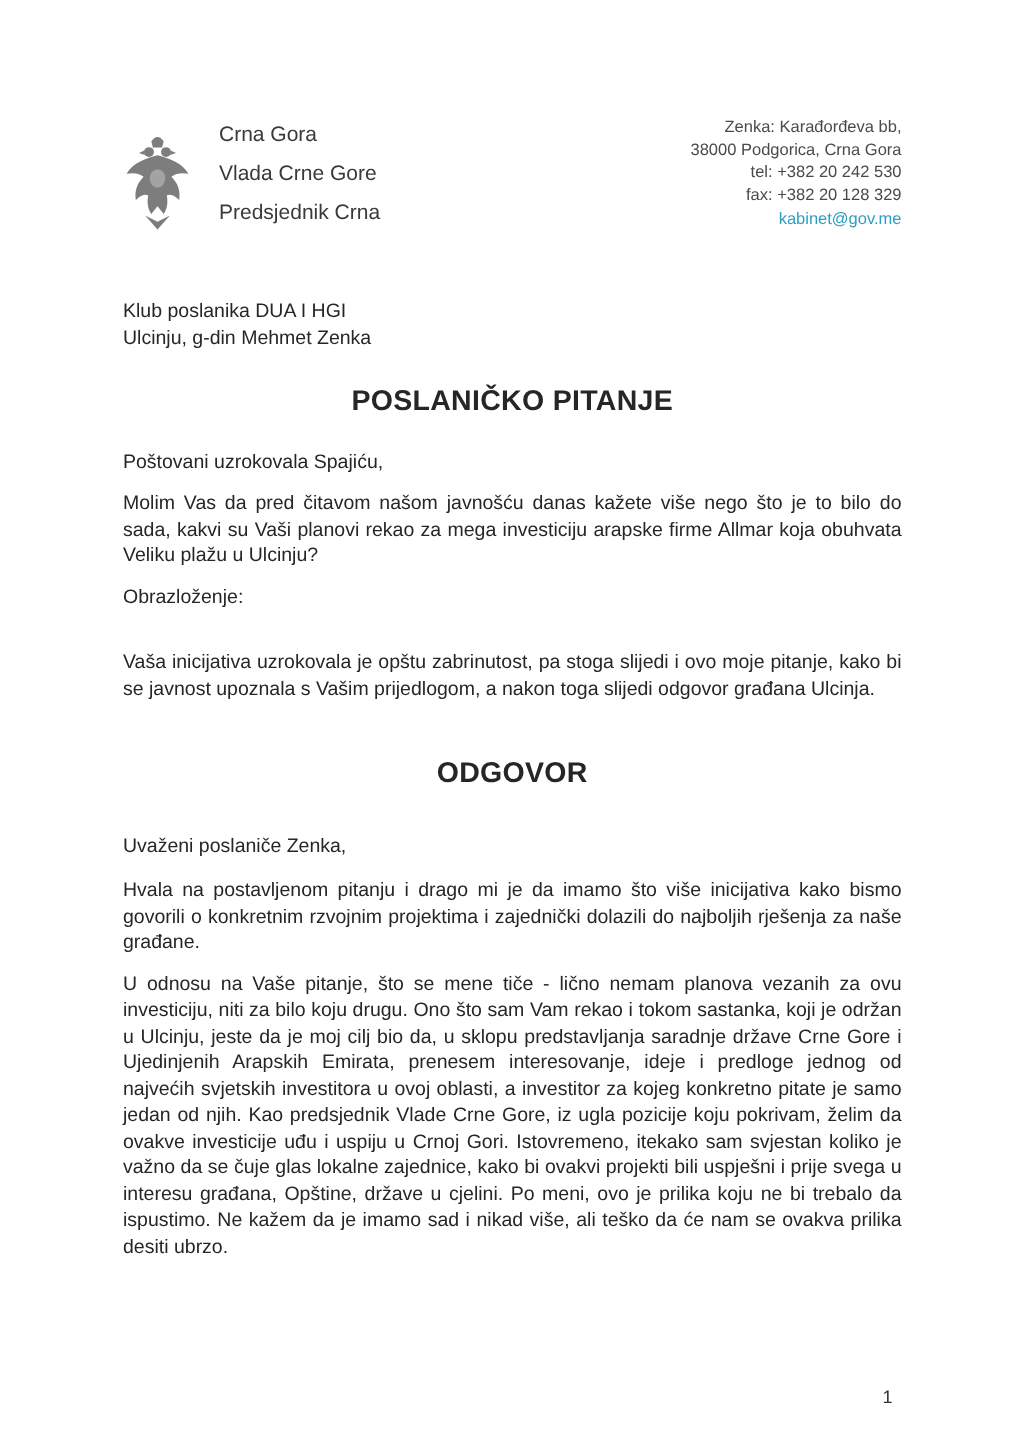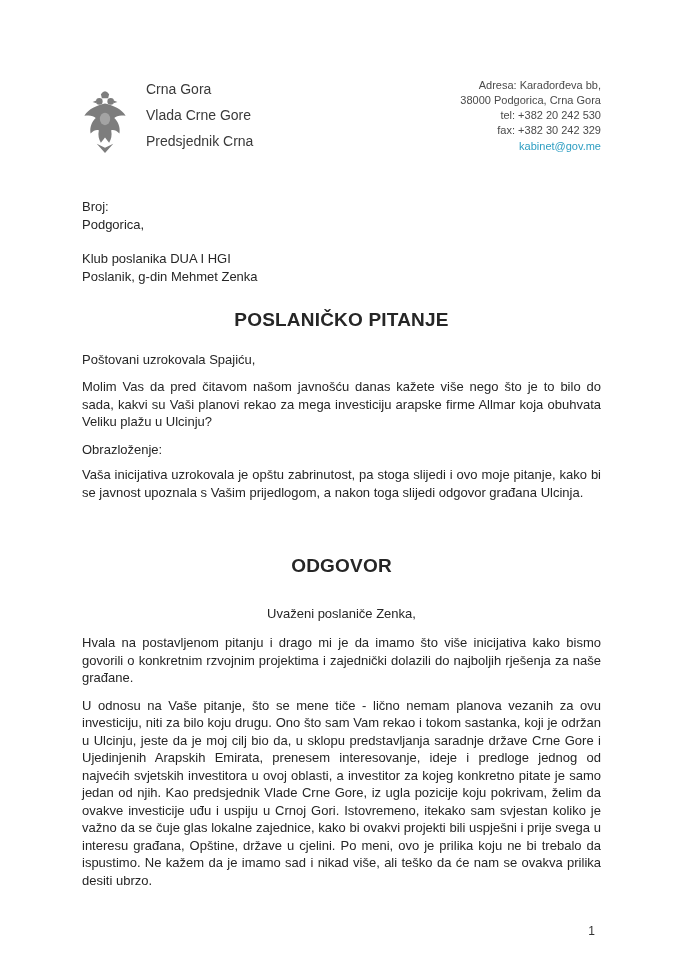--- a/index.html
+++ b/index.html
@@ -54,26 +54,26 @@
     font-weight: bold;
     font-size: 19px;
     letter-spacing: 0.2px;
     margin-bottom: 22px;
   }
   .salutation { margin-bottom: 10px; }
   .para {
     text-align: justify;
     margin-bottom: 10px;
   }
-  .label-line { margin-bottom: 8px; margin-top: 8px; }
+  .label-line { margin-bottom: 26px; margin-top: 8px; }
   .answer-title {
-    margin-top: 56px;
+    margin-top: 40px;
     margin-bottom: 30px;
   }
-  .answer-salutation { margin-bottom: 12px; text-align: center; }
+  .answer-salutation { margin-bottom: 12px; }
   .page-number {
     position: absolute;
     right: 84px;
     bottom: 22px;
     font-size: 12px;
     color: #333;
   }
 </style>
 </head>
 <body>
@@ -96,38 +96,34 @@
           </g>
         </svg>
       </div>
       <div class="org-block">
         <div>Crna Gora</div>
         <div>Vlada Crne Gore</div>
         <div>Predsjednik Crna</div>
       </div>
     </div>
     <div class="contact-block">
-      <div>Adresa: Karađorđeva bb,</div>
+      <div>Zenka: Karađorđeva bb,</div>
       <div>38000 Podgorica, Crna Gora</div>
       <div>tel: +382 20 242 530</div>
-      <div>fax: +382 30 242 329</div>
+      <div>fax: +382 20 128 329</div>
       <div><a class="email">kabinet@gov.me</a></div>
     </div>
   </header>
 
   <main class="bodytext">
 
-    <div class="meta-block">
-      <div>Broj:</div>
-      <div>Podgorica,</div>
-    </div>
 
     <div class="sender-block">
       <div>Klub poslanika DUA I HGI</div>
-      <div>Poslanik, g-din Mehmet Zenka</div>
+      <div>Ulcinju, g-din Mehmet Zenka</div>
     </div>
 
     <div class="doc-title">POSLANIČKO PITANJE</div>
 
     <p class="salutation">Poštovani uzrokovala Spajiću,</p>
 
     <p class="para">Molim Vas da pred čitavom našom javnošću danas kažete više nego što je to bilo do sada, kakvi su Vaši planovi rekao za mega investiciju arapske firme Allmar koja obuhvata Veliku plažu u Ulcinju?</p>
 
     <p class="label-line">Obrazloženje:</p>
 

